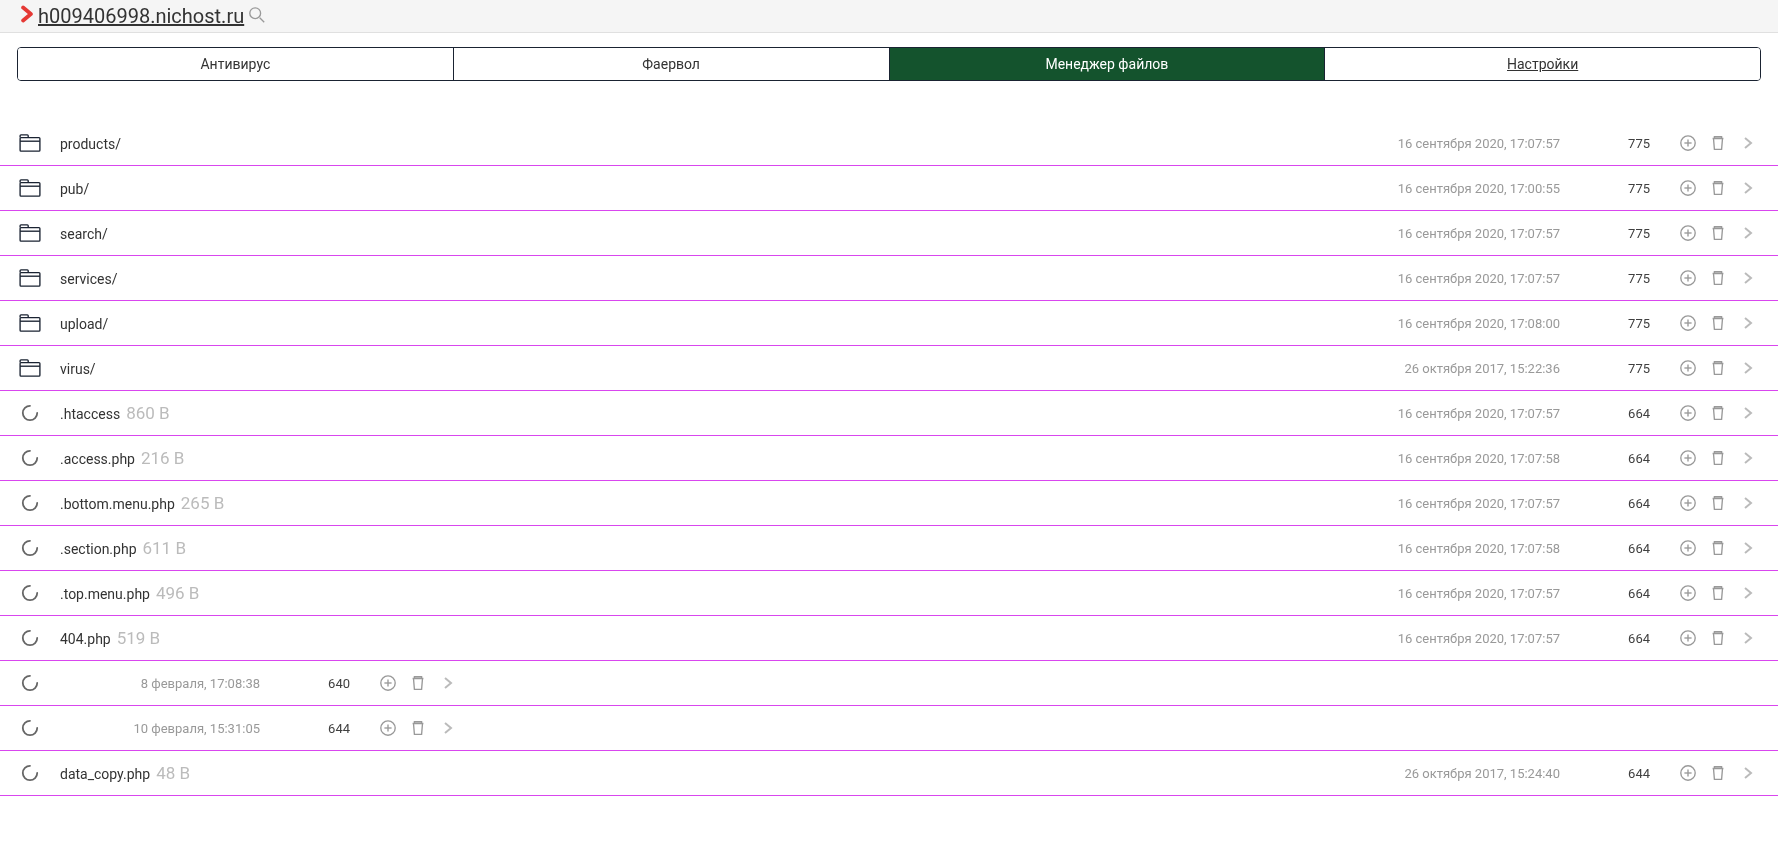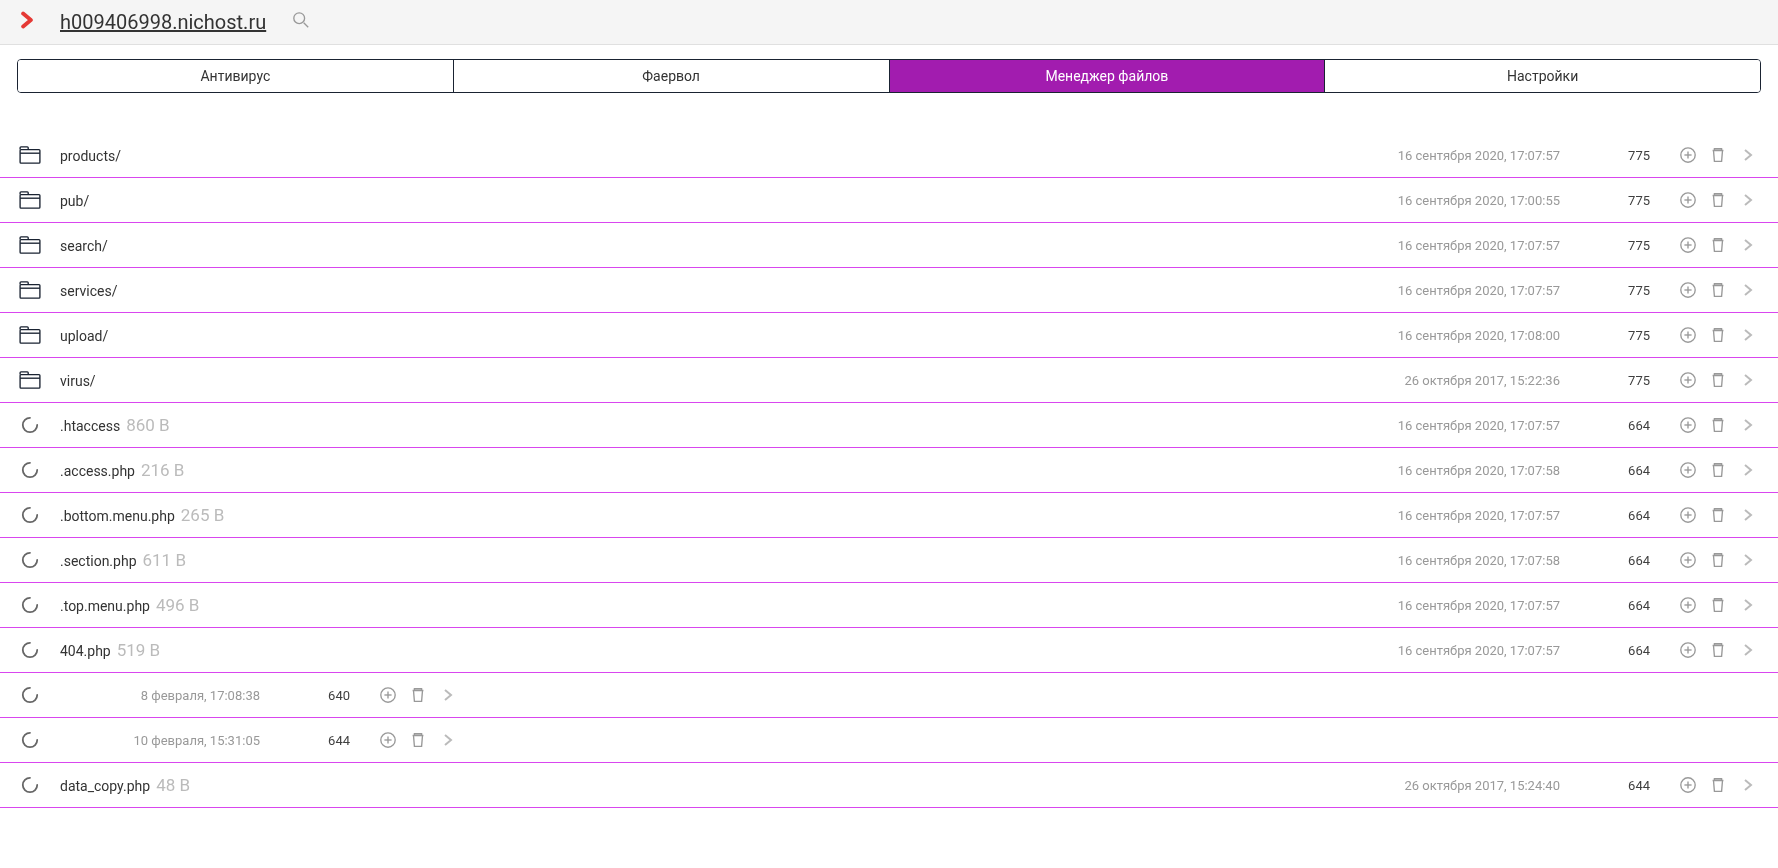--- a/index.html
+++ b/index.html
@@ -4,24 +4,24 @@
   <style>
     * { margin: 0; padding: 0; box-sizing: border-box; }
     body {
       font-family: -apple-system, BlinkMacSystemFont, "Segoe UI", Roboto, Arial, sans-serif;
       font-size: 14px;
       color: #333;
       background: #fff;
     }
     .header {
       background: #f5f5f5;
-      padding: 10px 20px;
+      padding: 4px 20px;
       display: flex;
-      align-items: center;
-      gap: 26px;
+      align-items: flex-end;
+      gap: 4px;
       border-bottom: 1px solid #e0e0e0;
     }
     .back-icon {
       color: #e53935;
       font-size: 20px;
       font-weight: bold;
       cursor: pointer;
     }
     .hostname {
       font-size: 20px;
@@ -44,23 +44,23 @@
     .tab {
       flex: 1;
       text-align: center;
       padding: 8px 0;
       font-size: 14px;
       cursor: pointer;
       background: #fff;
       color: #333;
       border-right: 1px solid #1a2332;
     }
-    .tab:last-child { border-right: none; }
+    .tab:last-child { border-right: none; text-decoration: underline; }
     .tab.active {
-      background: #a21caf;
+      background: #14532d;
       color: #fff;
     }
     .file-list {
       margin-top: 40px;
     }
     .file-row {
       display: flex;
       align-items: center;
       padding: 10px 18px;
       border-bottom: 1px solid #d946ef;

